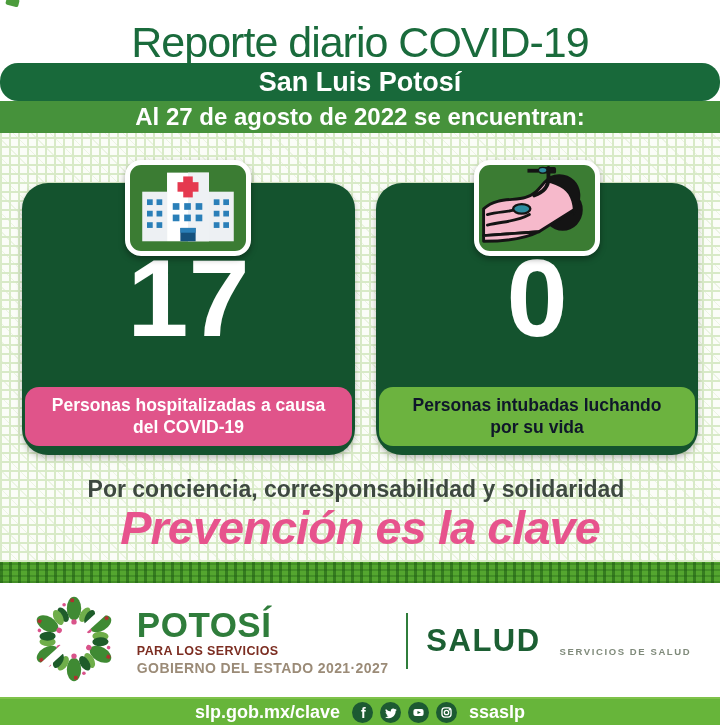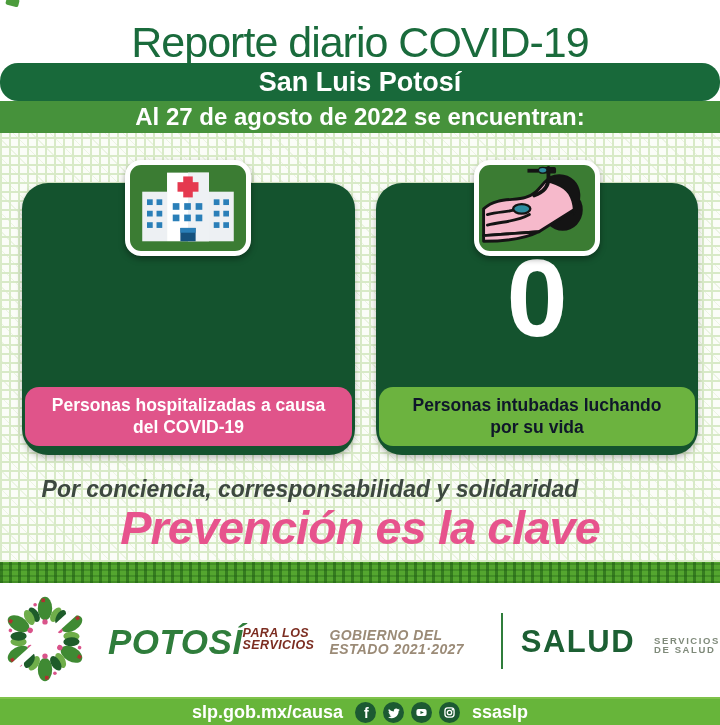--- a/index.html
+++ b/index.html
@@ -43,37 +43,37 @@
   .icon-badge.left{left:125px;}
   .icon-badge.right{left:474px;}
   .big-number{position:absolute;top:60px;left:0;width:100%;text-align:center;
     color:#ffffff;font-size:110px;font-weight:800;line-height:1;}
   .card-label{position:absolute;left:3px;right:3px;bottom:9px;border-radius:14px;
     text-align:center;font-size:17.5px;font-weight:800;line-height:1.3;
     padding:7px 26px;margin-top:34px;}
   .card-label.pink{background:#e0548a;color:#ffffff;}
   .card-label.green{background:#6cb33f;color:#0f172a;}
   
-  .msg-line1{position:absolute;top:476px;left:0;width:620px;text-align:center;
-    font-size:23px;font-weight:800;font-style:italic;color:#3d4840;}
+  .msg-line1{position:absolute;top:476px;left:0;width:712px;text-align:center;
+    font-size:23px;font-weight:800;color:#3d4840;}
   .msg-line2{position:absolute;top:500px;left:0;width:720px;text-align:center;
     font-size:47px;font-weight:800;font-style:italic;color:#e7538d;letter-spacing:-1px;}
   
   .footer{position:absolute;top:588px;left:0;width:720px;height:106px;
     display:flex;align-items:center;justify-content:center;gap:18px;}
-  .brand-block{display:flex;flex-direction:row;line-height:1;font-style:italic;}
+  .brand-block{display:flex;flex-direction:column;line-height:1;}
   .brand-name{font-size:35px;font-weight:800;color:#2f7d3b;letter-spacing:0.5px;}
   .brand-tagline{font-size:12.5px;font-weight:800;color:#7c2d21;margin-top:3px;
     letter-spacing:0.4px;}
   .brand-caption{font-size:14px;font-weight:700;color:#9b8b77;margin-top:4px;
     letter-spacing:0.4px;}
   .footer-divider{width:2px;height:56px;background:#2f7d3b;}
   .salud-block{display:flex;flex-direction:row;line-height:1;}
   .salud-name{font-size:31px;font-weight:800;color:#1c5f33;letter-spacing:1.5px;}
-  .salud-caption{font-size:9.5px;font-weight:700;color:#7f8a7a;margin-top:10px;
+  .salud-caption{font-size:9.5px;font-weight:700;color:#7f8a7a;margin-top:22px;
     letter-spacing:1.6px;padding-left:19px;}
   
   .bottom-bar{position:absolute;top:697px;left:0;width:720px;height:28px;
     background:#67b53a;border-top:2px solid #7fc24a;display:flex;align-items:center;
     justify-content:center;gap:12px;color:#fff;}
   .bottom-text{font-size:18px;font-weight:700;color:#ffffff;}
   .social-row{display:flex;align-items:center;gap:7px;}
   .social-row svg{display:block;}
 </style>
 </head>
@@ -83,20 +83,21 @@
 
   <div class="corner-mark"></div>
   <div class="main-title">Reporte diario COVID-19</div>
   <div class="bar-location">San Luis Potosí</div>
   <div class="bar-date">Al 27 de agosto de 2022 se encuentran:</div>
 
   <div class="pattern-zone"></div>
   <div class="deco-strip"></div>
 
   <div class="card left">
+    <div class="big-number">17</div>
     <div class="card-label pink">Personas hospitalizadas a causa del COVID-19</div>
   </div>
   <div class="icon-badge left">
     <span>
       <svg width="112" height="82" viewBox="0 0 116 86">
         <rect x="10" y="28" width="26" height="52" fill="#edf0f3"></rect>
         <rect x="80" y="28" width="26" height="52" fill="#edf0f3"></rect>
         <rect x="36" y="8" width="44" height="72" fill="#ffffff"></rect>
         <rect x="58" y="8" width="22" height="72" fill="#eef1f4"></rect>
         <rect x="53" y="12" width="10" height="22" fill="#e5394f"></rect>
@@ -181,21 +182,21 @@
       <span class="brand-caption">GOBIERNO DEL ESTADO 2021·2027</span>
     </div>
     <div class="footer-divider"></div>
     <div class="salud-block">
       <span class="salud-name">SALUD</span>
       <span class="salud-caption">SERVICIOS DE SALUD</span>
     </div>
   </div>
 
   <div class="bottom-bar">
-    <span class="bottom-text">slp.gob.mx/causa</span>
+    <span class="bottom-text">slp.gob.mx/clave</span>
     <span class="social-row">
       <span>
         <svg width="21" height="21" viewBox="0 0 24 24">
           <circle cx="12" cy="12" r="12" fill="#1c5a32"></circle>
           <text x="13" y="18.5" font-size="16" font-weight="bold" fill="#ffffff" text-anchor="middle" font-family="Liberation Sans, sans-serif">f</text>
         </svg>
       </span>
       <span>
         <svg width="21" height="21" viewBox="0 0 24 24">
           <circle cx="12" cy="12" r="12" fill="#1c5a32"></circle>

